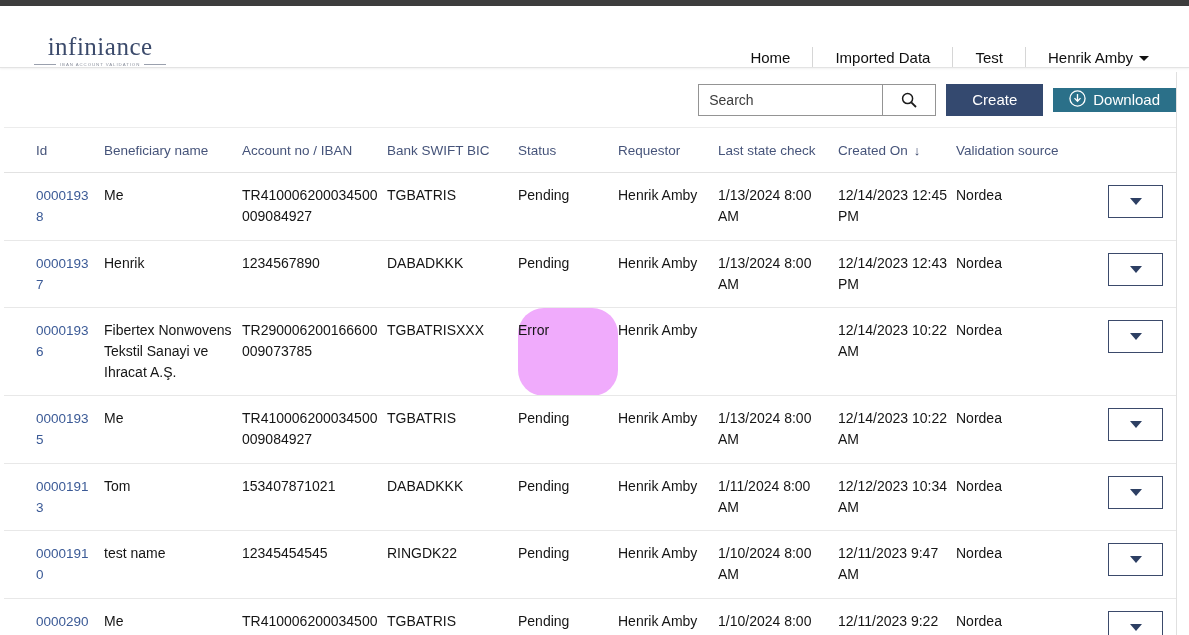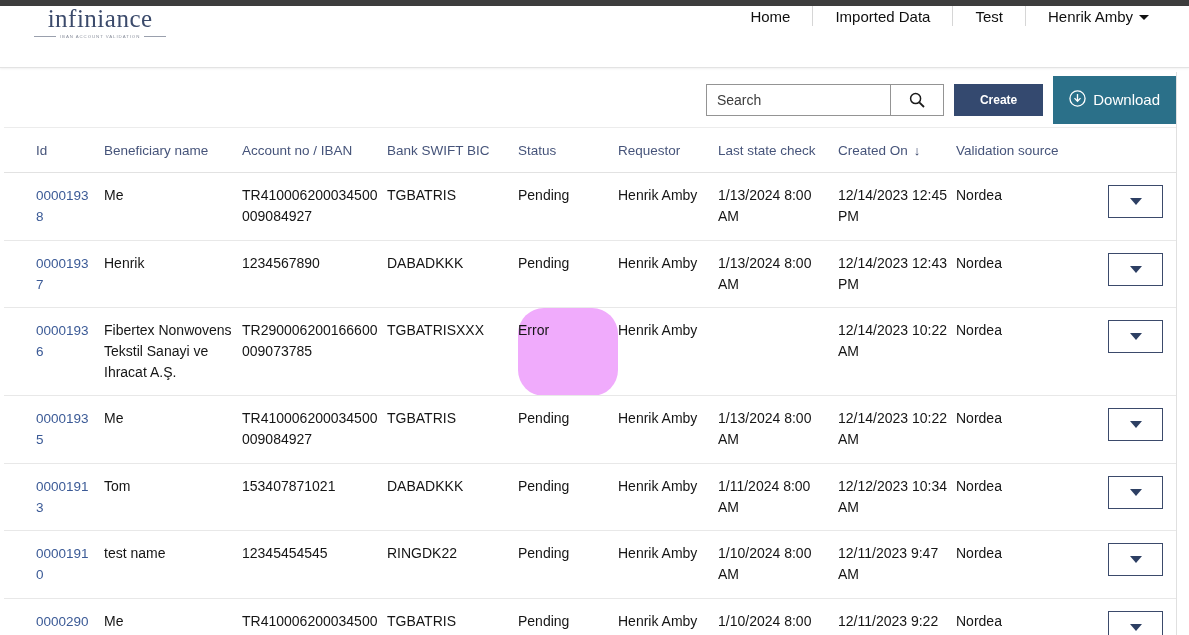--- a/index.html
+++ b/index.html
@@ -12,21 +12,21 @@
   #app { position: relative; width: 1189px; height: 635px; background:#fff; }
 
   
   .top-strip { height: 6px; background: #3d3d3d; width: 100%; }
 
   
   .header {
     height: 62px;
     background: #ffffff;
     display: flex;
-    align-items: flex-start;
+    align-items: flex-end;
     justify-content: space-between;
     padding: 0 18px 0 0;
     border-bottom: 1px solid #e3e3e3;
     box-shadow: 0 1px 2px rgba(0,0,0,0.06);
   }
   .brand { padding-left: 34px; display: flex; flex-direction: column; align-items: center; }
   .brand-name {
     font-family: "Liberation Serif", serif;
     font-size: 25px;
     color: #3b4a6b;
@@ -94,33 +94,33 @@
     width: 54px; height: 32px;
     border: 1px solid #949494;
     background: #fff;
     display: flex; align-items: center; justify-content: center;
     cursor: pointer;
   }
   .search-btn svg { display:block; }
   .btn-create {
     background: #34496f;
     color: #fff;
-    font-weight: bold;
-    font-size: 12px;
+    font-weight: normal;
+    font-size: 15px;
     height: 32px;
     padding: 0 26px;
     border: none;
     cursor: pointer;
     font-family: "Liberation Sans", sans-serif;
   }
   .btn-download {
     background: #2b7089;
     color: #fff;
     font-size: 15px;
-    height: 48px;
+    height: 24px;
     padding: 0 16px;
     border: none;
     cursor: pointer;
     display: flex; align-items: center; gap: 7px;
     font-family: "Liberation Sans", sans-serif;
     margin-right: -4px;
   }
   .dl-icon { display:block; }
 
   

